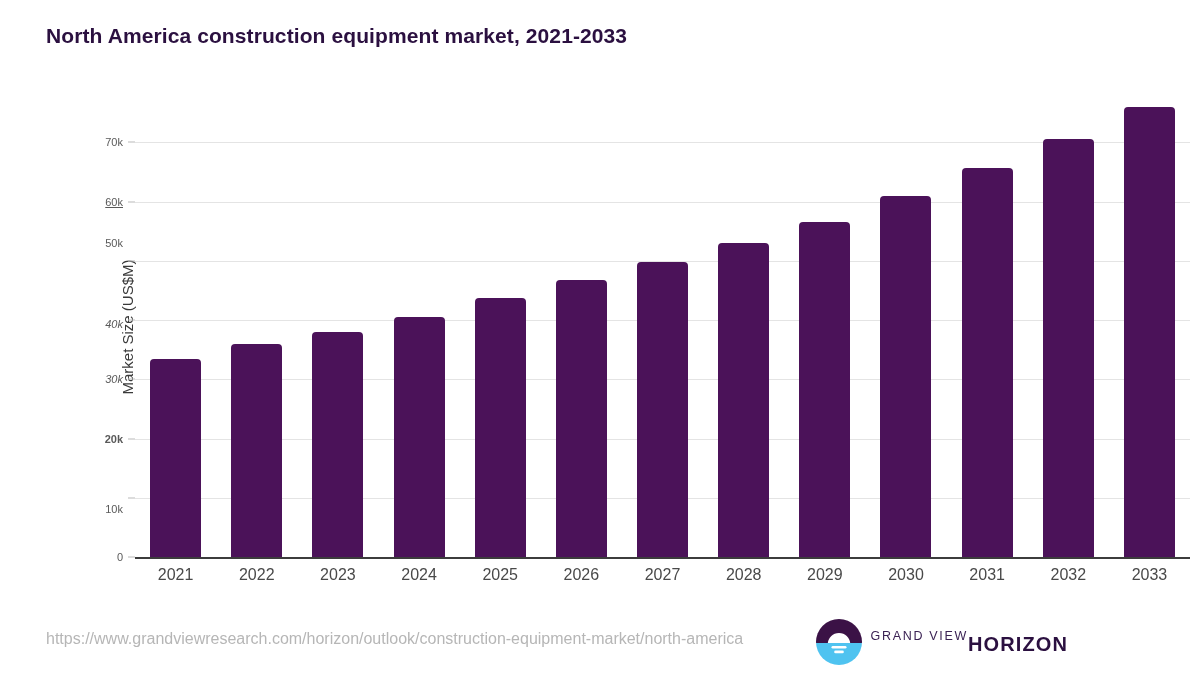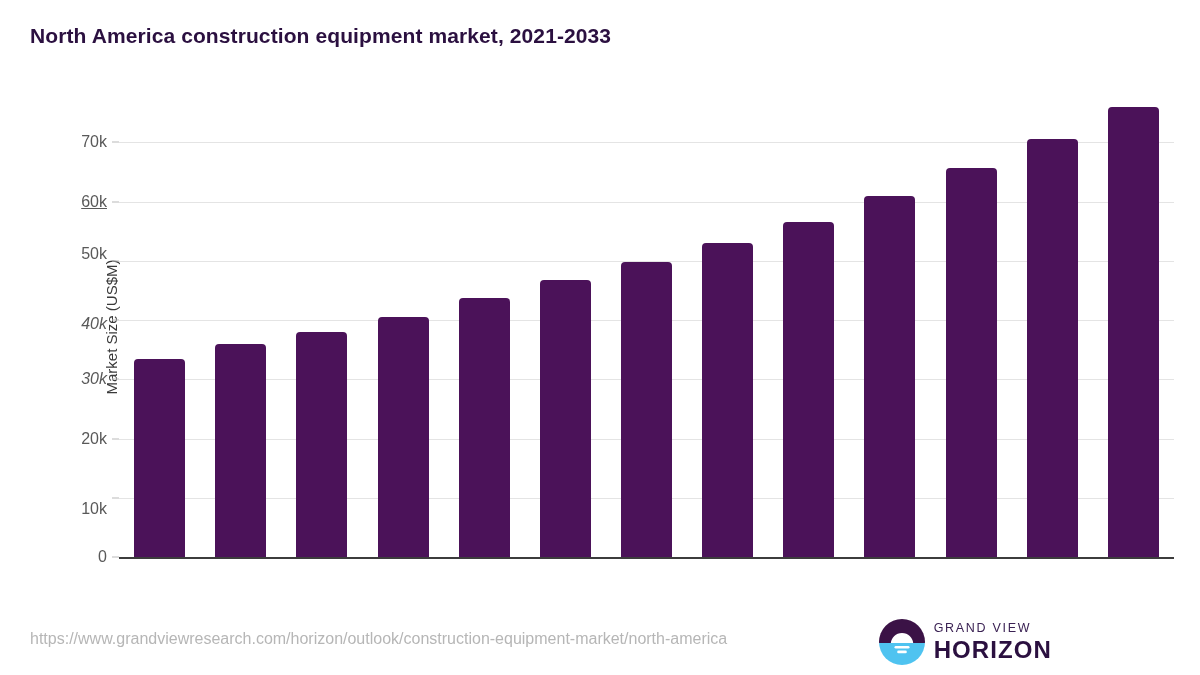--- a/index.html
+++ b/index.html
@@ -10,20 +10,21 @@
     background: #ffffff;
     font-family: "Liberation Sans", sans-serif;
     overflow: hidden;
   }
 
   #page {
     position: relative;
     width: 1080px;
     height: 675px;
     background: #ffffff;
+    margin-left: 16px;
   }
 
   
   #chart-title {
     position: absolute;
     left: 30px;
     top: 24px;
     font-size: 21px;
     font-weight: bold;
     color: #2B1040;
@@ -58,21 +59,21 @@
     width: 100%;
     height: 1px;
     background: #E4E4E4;
   }
 
   .ytick-label {
     position: absolute;
     right: 100%;
     margin-right: 12px;
     transform: translateY(-50%);
-    font-size: 16px;
+    font-size: 11px;
     color: #595959;
     white-space: nowrap;
   }
 
   .ytick-mark {
     position: absolute;
     right: 100%;
     width: 7px;
     height: 1px;
     background: #B9B9B9;
@@ -152,34 +153,34 @@
   }
 
   #brand-mark {
     width: 46px;
     height: 46px;
     flex: 0 0 46px;
   }
 
   #brand-text {
     display: flex;
-    flex-direction: column;
+    flex-direction: row;
     justify-content: flex-start;
     line-height: 1;
   }
 
   #brand-line1 {
     font-size: 12.5px;
     letter-spacing: 1.7px;
     color: #3B2254;
     font-weight: normal;
   }
 
   #brand-line2 {
-    font-size: 24px;
+    font-size: 20px;
     letter-spacing: 1.1px;
     color: #2B1040;
     font-weight: bold;
     margin-top: 4px;
   }
 </style>
 </head>
 <body>
 
 <div id="page">
@@ -198,27 +199,27 @@
         <div class="gridline" style="top: 165.846px;"></div>
         <div class="gridline" style="top: 106.615px;"></div>
         <div class="gridline" style="top: 47.3846px;"></div>
       </div>
     <div id="ytick-layer">
         <div class="ytick-mark" style="top: 462px;"></div>
         <div class="ytick-label" style="top: 462px;">0</div>
         <div class="ytick-mark" style="top: 402.769px;"></div>
         <div class="ytick-label" style="top: 414px;">10k</div>
         <div class="ytick-mark" style="top: 343.538px;"></div>
-        <div class="ytick-label" style="top: 343.538px;">20k</div>
+        <div class="ytick-label" style="top: 343.538px; font-weight: bold;">20k</div>
         <div class="ytick-mark" style="top: 284.308px;"></div>
         <div class="ytick-label" style="top: 284.308px; font-style: italic;">30k</div>
         <div class="ytick-mark" style="top: 225.077px;"></div>
         <div class="ytick-label" style="top: 229px; font-style: italic;">40k</div>
         <div class="ytick-mark" style="top: 165.846px;"></div>
-        <div class="ytick-label" style="top: 159px;">50k</div>
+        <div class="ytick-label" style="top: 148px;">50k</div>
         <div class="ytick-mark" style="top: 106.615px;"></div>
         <div class="ytick-label" style="top: 106.615px; text-decoration: underline;">60k</div>
         <div class="ytick-mark" style="top: 47.3846px;"></div>
         <div class="ytick-label" style="top: 47.3846px;">70k</div>
       </div>
 
     <div id="bars-layer">
         <div class="bar-slot">
           <div class="bar" title="2021: 33400" style="height: 197.831px; background: rgb(75, 18, 89);"></div>
         </div>
@@ -256,20 +257,35 @@
           <div class="bar" title="2032: 70500" style="height: 417.577px; background: rgb(75, 18, 89);"></div>
         </div>
         <div class="bar-slot">
           <div class="bar" title="2033: 75900" style="height: 449.562px; background: rgb(75, 18, 89);"></div>
         </div>
       </div>
 
     <div id="x-axis-line"></div>
   </div>
 
+  <div id="x-tick-row">
+      <div class="xtick">2021</div>
+      <div class="xtick">2022</div>
+      <div class="xtick">2023</div>
+      <div class="xtick">2024</div>
+      <div class="xtick">2025</div>
+      <div class="xtick">2026</div>
+      <div class="xtick">2027</div>
+      <div class="xtick">2028</div>
+      <div class="xtick">2029</div>
+      <div class="xtick">2030</div>
+      <div class="xtick">2031</div>
+      <div class="xtick">2032</div>
+      <div class="xtick">2033</div>
+    </div>
 
   <div id="source-url">https://www.grandviewresearch.com/horizon/outlook/construction-equipment-market/north-america</div>
 
   <div id="brand-logo">
     <svg id="brand-mark" viewBox="0 0 46 46">
       <defs>
         <clipPath id="circClip">
             <circle cx="23" cy="23" r="23"></circle>
           </clipPath>
       </defs>

